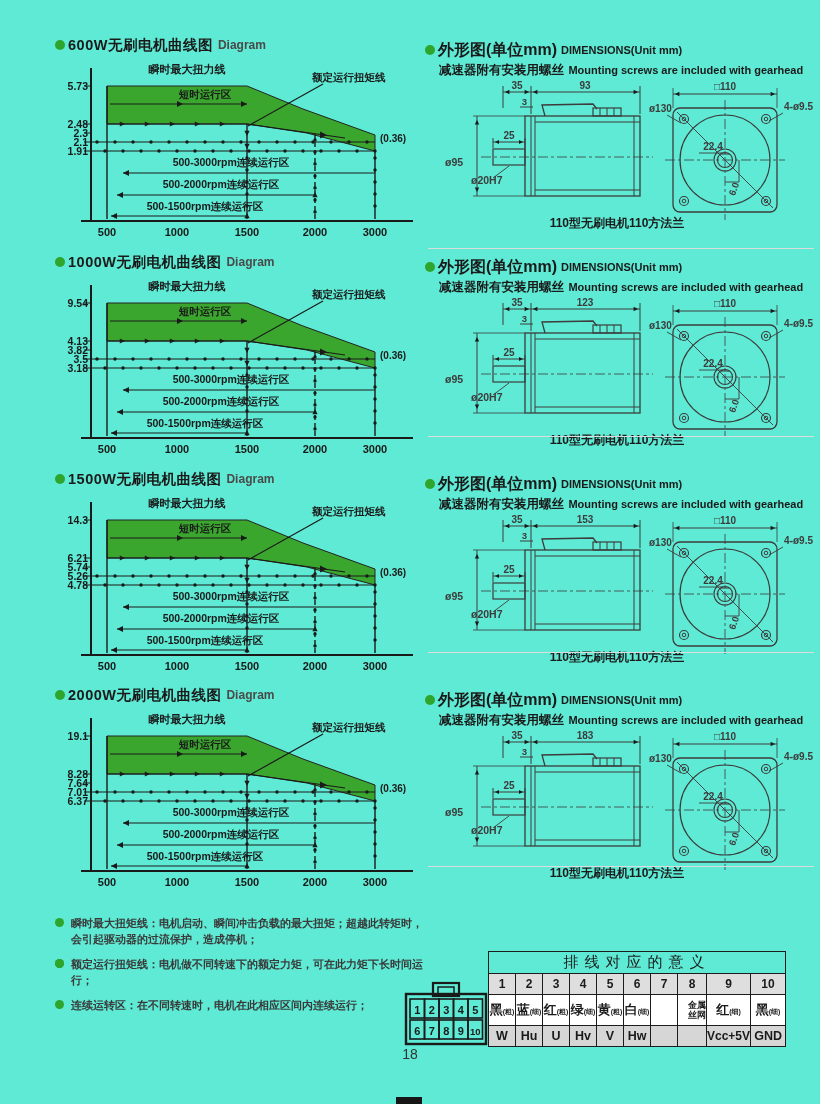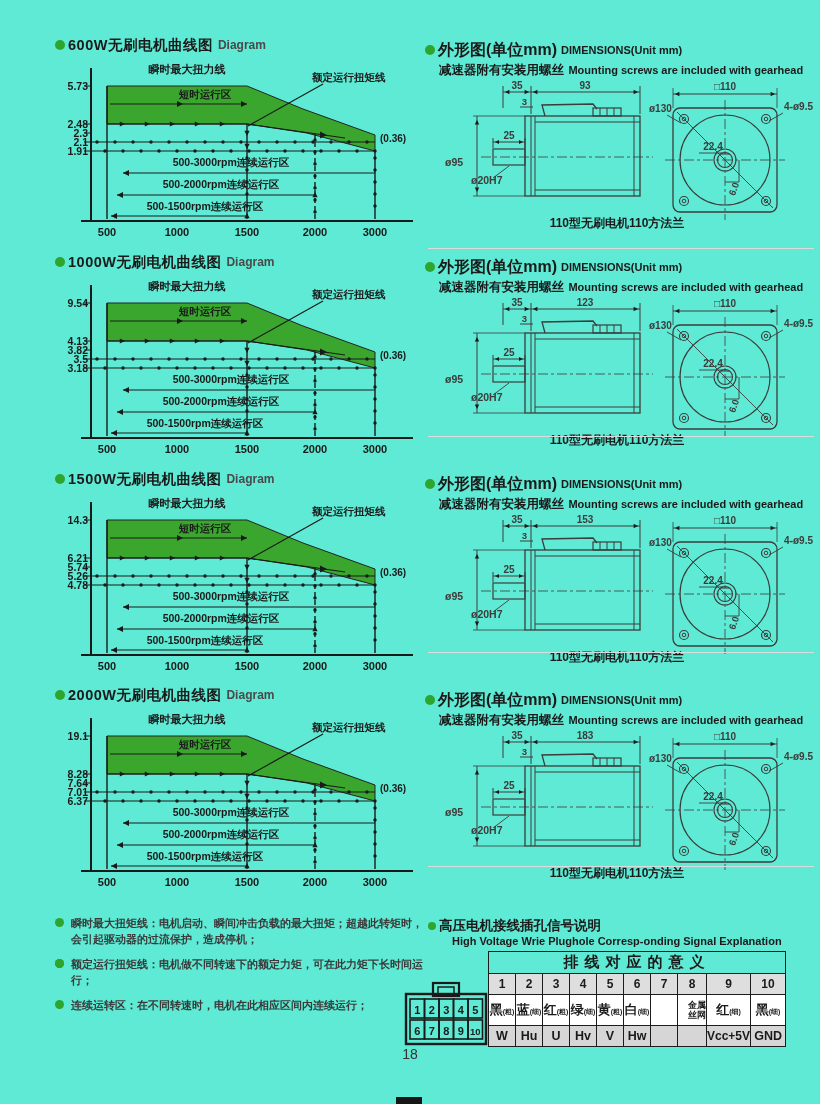--- a/index.html
+++ b/index.html
@@ -24,21 +24,21 @@
   .notes{position:absolute;left:55px;top:916px;width:372px;}
   .notes ul{list-style:none;margin:0;padding:0;}
   .notes li{position:relative;padding-left:16px;margin-bottom:9px;font-size:11px;font-weight:bold;color:#3a3a3a;line-height:1.45;}
   .note-bullet{position:absolute;left:0;top:2px;width:9px;height:9px;border-radius:50%;background:#2ea52c;}
   .wiring-head{position:absolute;left:428px;top:916px;white-space:nowrap;}
   .wiring-title{font-size:13.5px;font-weight:bold;vertical-align:middle;}
   .wiring-title-en{font-size:11px;font-weight:bold;margin-left:12px;display:block;padding-left:12px;}
   .connector-box{position:absolute;left:400px;top:980px;}
   table.wiring{position:absolute;left:488px;top:951px;border-collapse:collapse;table-layout:fixed;}
   table.wiring td{border:1.5px solid #1c1c1c;text-align:center;padding:0;overflow:hidden;}
-  td.t-title{font-size:15px;font-weight:bold;letter-spacing:6px;height:21px;}
+  td.t-title{font-size:15px;font-weight:normal;letter-spacing:6px;height:21px;}
   td.num{height:20px;background:#dedede;font-size:12px;font-weight:bold;}
   td.clr{height:30px;background:#ffffff;font-size:13px;font-weight:bold;white-space:nowrap;}
   td.clr .sub{font-size:7px;font-weight:bold;}
   td.clr .two-line{display:block;font-size:9px;line-height:1.15;font-weight:bold;text-align:right;}
   td.sig{height:20px;background:#d6d6d6;font-size:12.5px;font-weight:bold;}
   td.sig.tiny{font-size:12px;}
   .page-number{position:absolute;left:0;top:1046px;width:820px;text-align:center;font-size:14px;color:#333;}
   .binding-mark{position:absolute;left:396px;top:1097px;width:26px;height:7px;background:#161616;}
 </style>
 </head>
@@ -801,24 +801,20 @@
 
   <div class="notes">
     <ul>
       <li><span class="note-bullet"></span><span>瞬时最大扭矩线：电机启动、瞬间冲击负载的最大扭矩；超越此转矩时，会引起驱动器的过流保护，造成停机；</span></li>
       <li><span class="note-bullet"></span></li>
       <li><span class="note-bullet"></span><span>额定运行扭矩线：电机做不同转速下的额定力矩，可在此力矩下长时间运行；</span></li>
       <li><span class="note-bullet"></span><span>连续运转区：在不同转速时，电机在此相应区间内连续运行；</span></li>
     </ul>
   </div>
 
-  <div class="wiring-head">
-    <span class="g-bullet small"></span><span class="wiring-title">高压电机接线插孔信号说明</span>
-    <span class="wiring-title-en">High Voltage Wrie Plughole Corresp-onding Signal Explanation</span>
-  </div>
   <div class="connector-box"><svg viewBox="0 0 92 70" width="92" height="70">
         <rect x="33" y="3" width="26" height="13" fill="none" stroke="#1a1a1a" stroke-width="2.2"></rect>
         <rect x="38" y="7" width="16" height="9" fill="none" stroke="#1a1a1a" stroke-width="1.5"></rect>
         <rect x="6" y="14" width="80" height="50" fill="none" stroke="#1a1a1a" stroke-width="2.4"></rect>
         <rect x="10" y="19" width="14.5" height="19" fill="none" stroke="#1a1a1a" stroke-width="1.6"></rect>
         <text x="17.2" y="33.5" font-size="11" text-anchor="middle" font-weight="bold" fill="#1a1a1a" font-family="&quot;Liberation Sans&quot;,&quot;DejaVu Sans&quot;,sans-serif">1</text>
         <rect x="10" y="40" width="14.5" height="19" fill="none" stroke="#1a1a1a" stroke-width="1.6"></rect>
         <text x="17.2" y="54.5" font-size="11" text-anchor="middle" font-weight="bold" fill="#1a1a1a" font-family="&quot;Liberation Sans&quot;,&quot;DejaVu Sans&quot;,sans-serif">6</text>
         <rect x="24.5" y="19" width="14.5" height="19" fill="none" stroke="#1a1a1a" stroke-width="1.6"></rect>
         <text x="31.7" y="33.5" font-size="11" text-anchor="middle" font-weight="bold" fill="#1a1a1a" font-family="&quot;Liberation Sans&quot;,&quot;DejaVu Sans&quot;,sans-serif">2</text>

